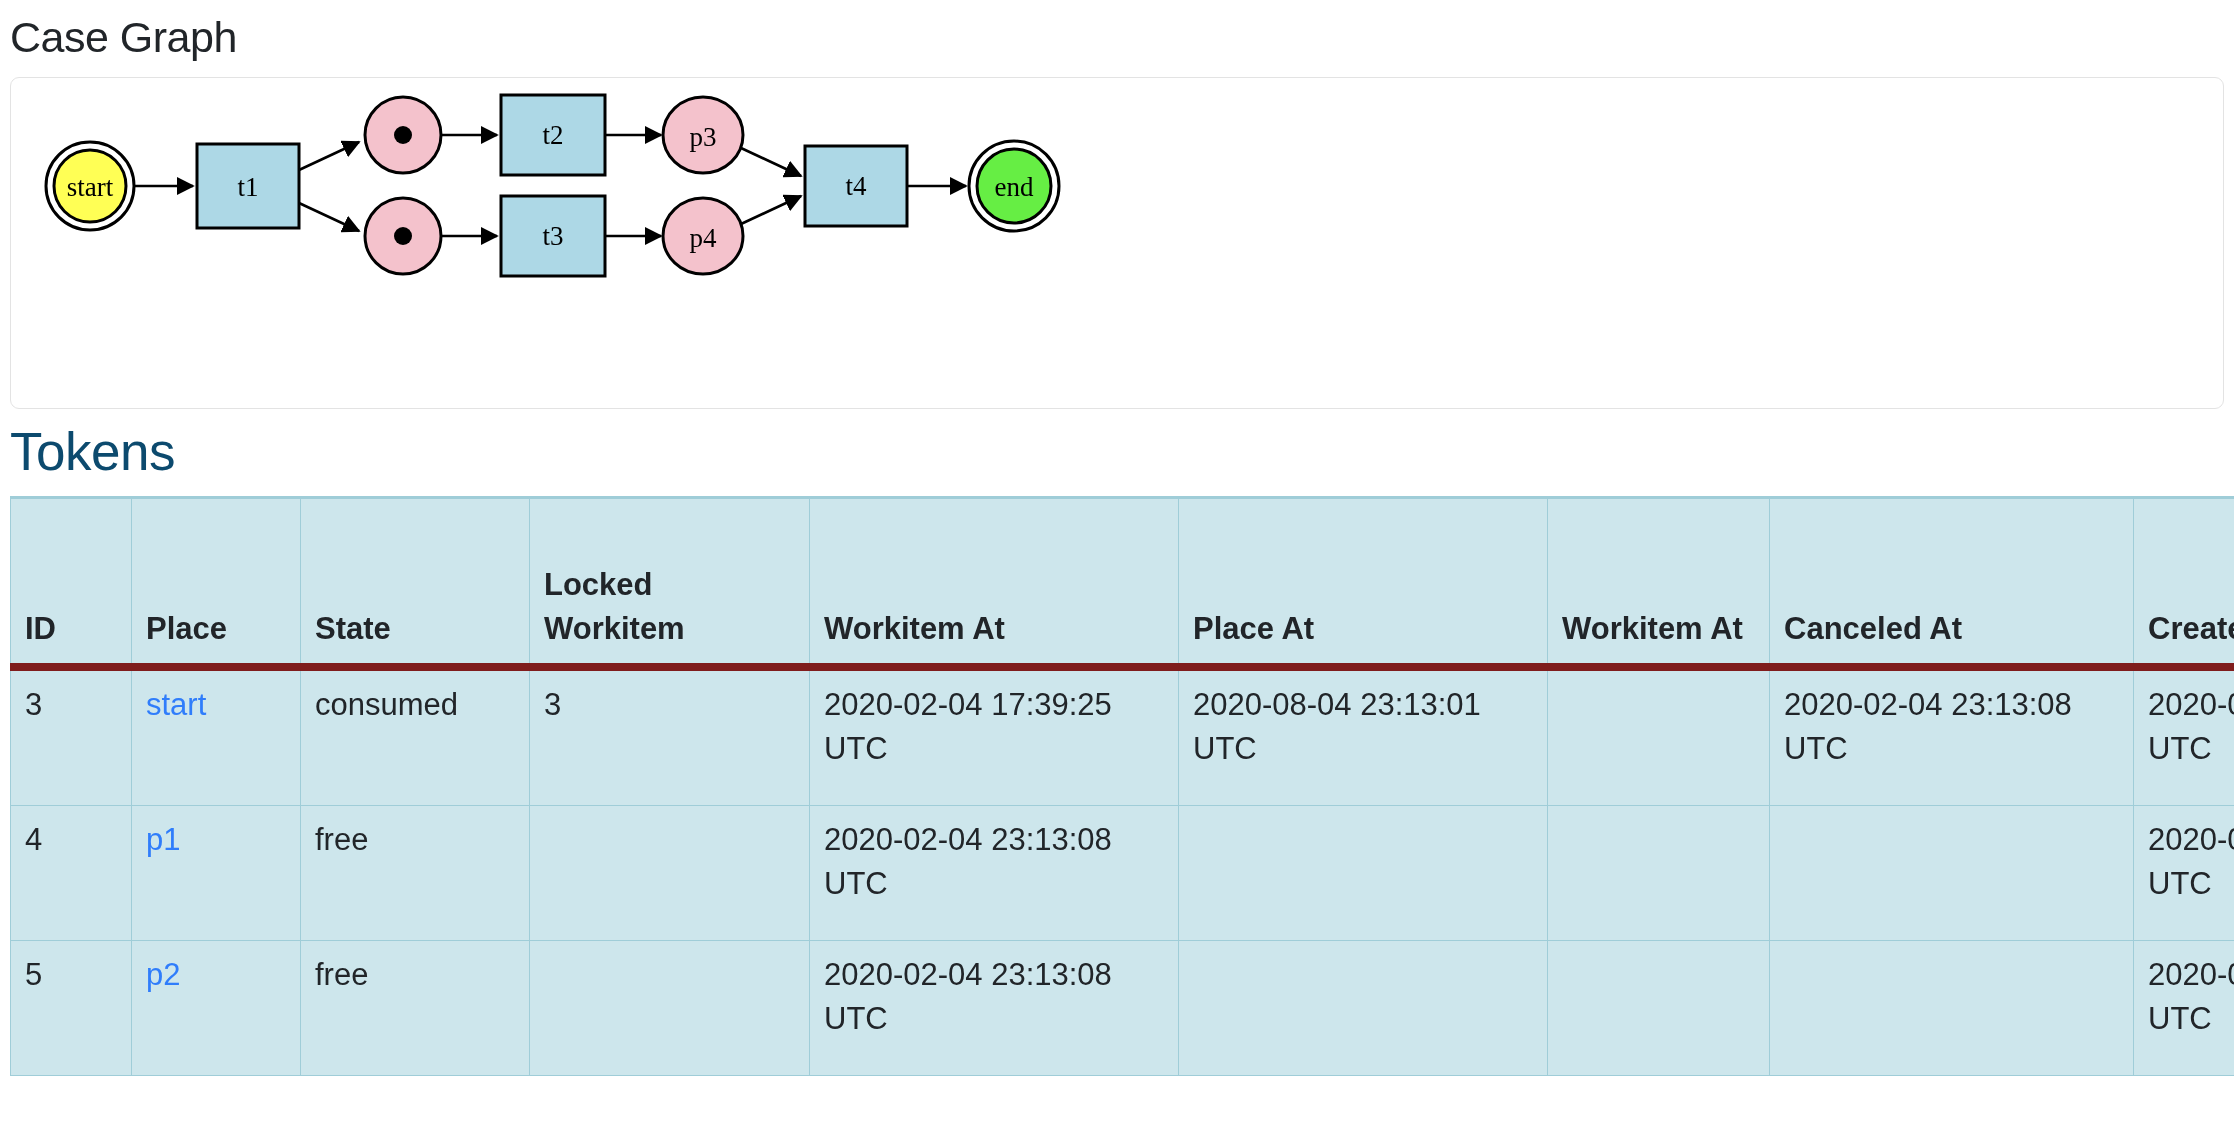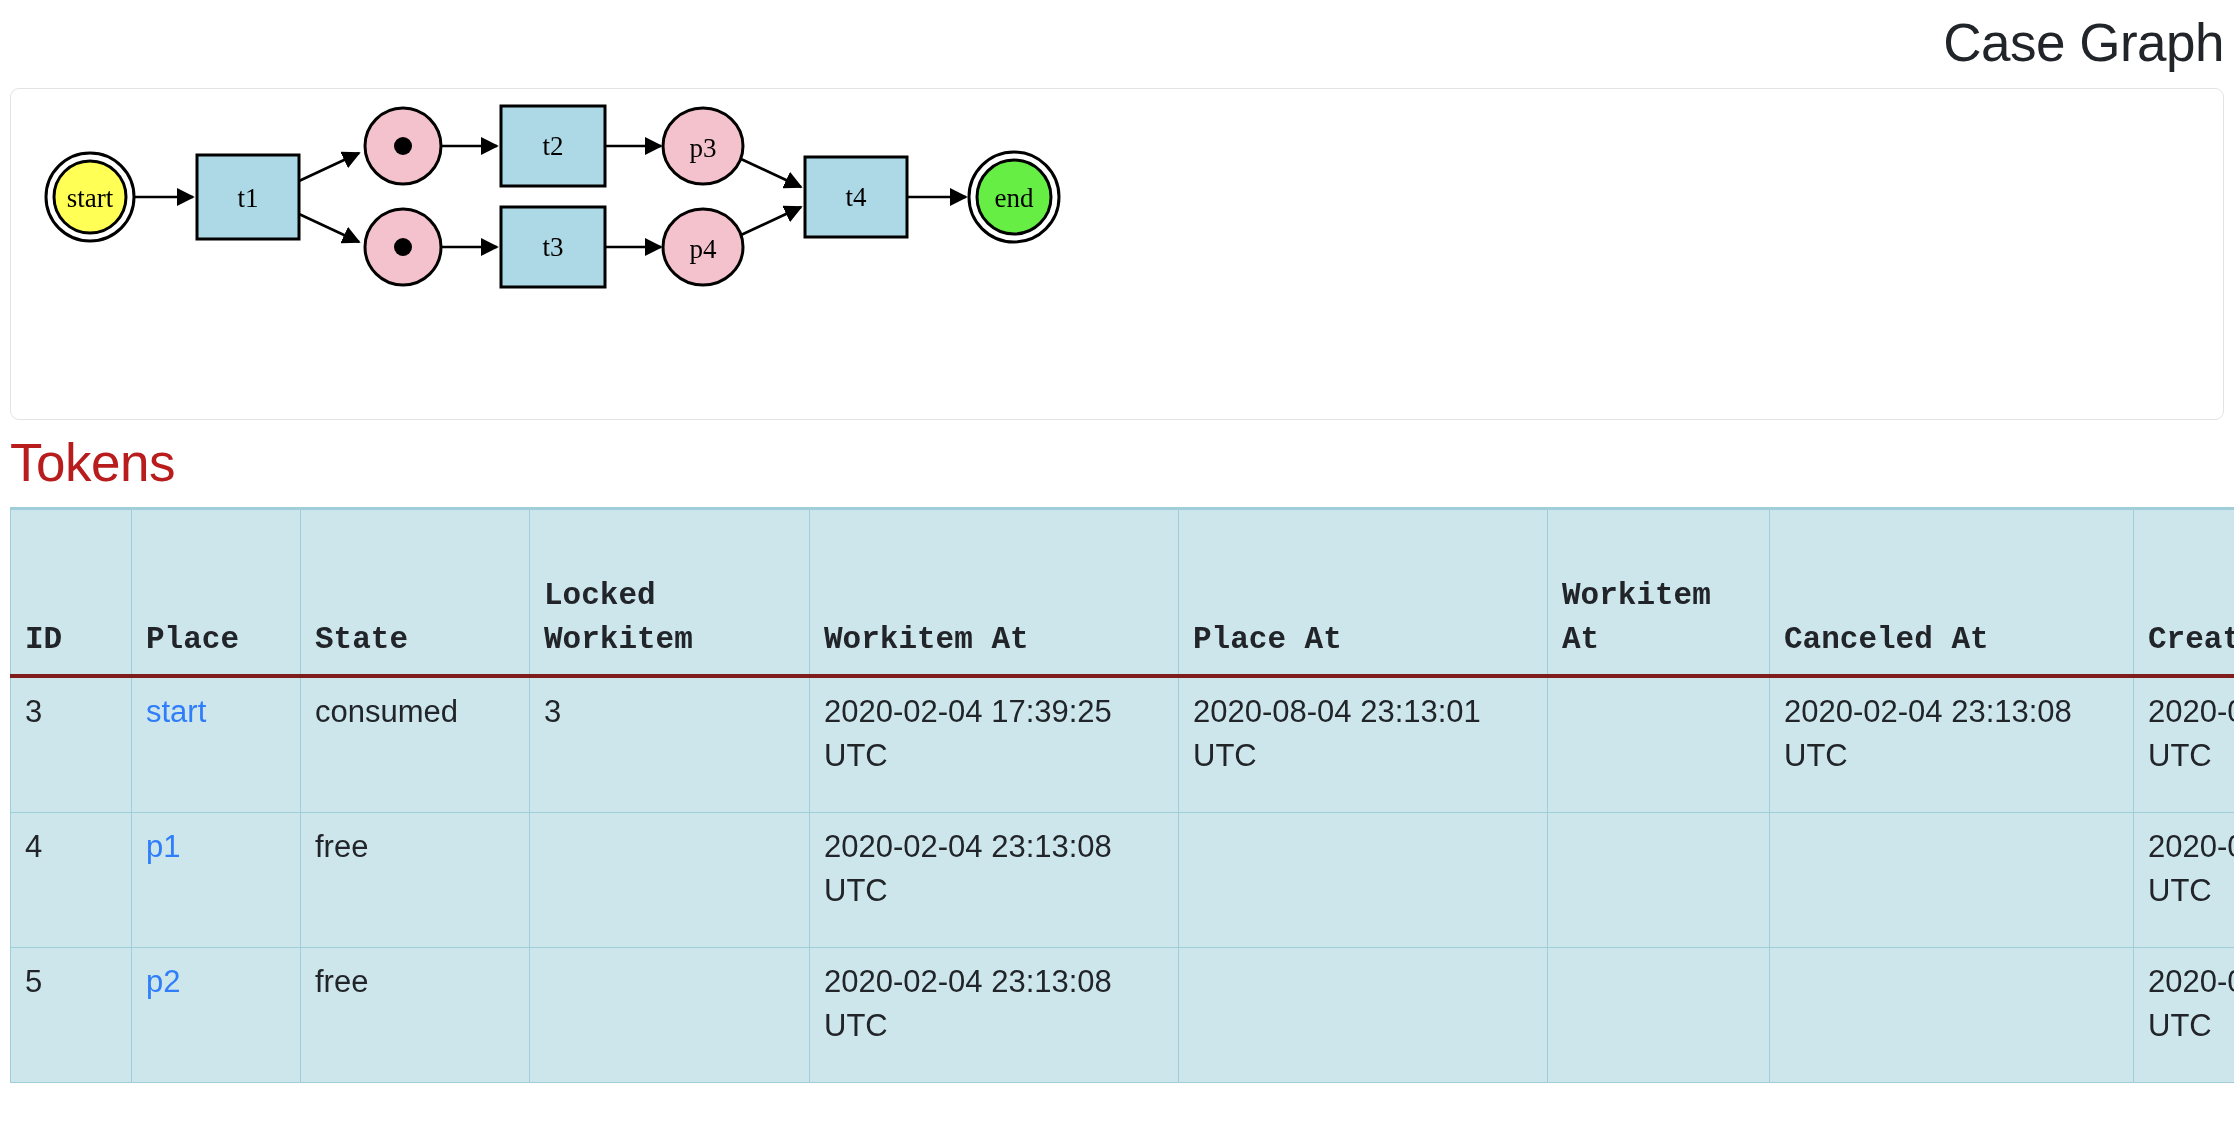--- a/index.html
+++ b/index.html
@@ -5,34 +5,33 @@
   html,body{margin:0;padding:0;}
   body{
     width:2234px;height:1130px;
     background:#ffffff;
     font-family:"Liberation Sans", sans-serif;
     color:#212529;
     overflow:hidden;
   }
   .page{padding:0 10px;box-sizing:border-box;}
   h1.page-title{
-    font-size:53px;
+    font-size:43px;
     font-weight:400;
     line-height:1.1;
     margin:14px 0 16px 0;
     color:#212529;
     letter-spacing:-0.5px;
-    text-align:right;
   }
   h2.section-title{
     font-size:53px;
     font-weight:400;
     line-height:1.1;
     margin:14px 0 14px 0;
-    color:#b91c1c;
+    color:#0c4a6e;
     letter-spacing:-0.5px;
   }
   .graph-card{
     border:1px solid #e3e3e3;
     border-radius:9px;
     background:#ffffff;
     height:332px;
     box-sizing:border-box;
     position:relative;
     overflow:hidden;
@@ -53,22 +52,21 @@
     line-height:1.42;
     color:#212529;
     font-weight:400;
     word-wrap:break-word;
   }
   table.tokens th{
     vertical-align:bottom;
     font-weight:700;
     height:140px;
     border-top:3px solid #9fcdd8;
-    border-bottom:4px solid #7f1d1d;
-    font-family:Liberation Mono, monospace;
+    border-bottom:8px solid #7f1d1d;
   }
   table.tokens td{
     vertical-align:top;
     height:110px;
   }
   a.place-link{
     color:#2f7dfb;
     text-decoration:none;
   }
   .c0{width:92px;}

